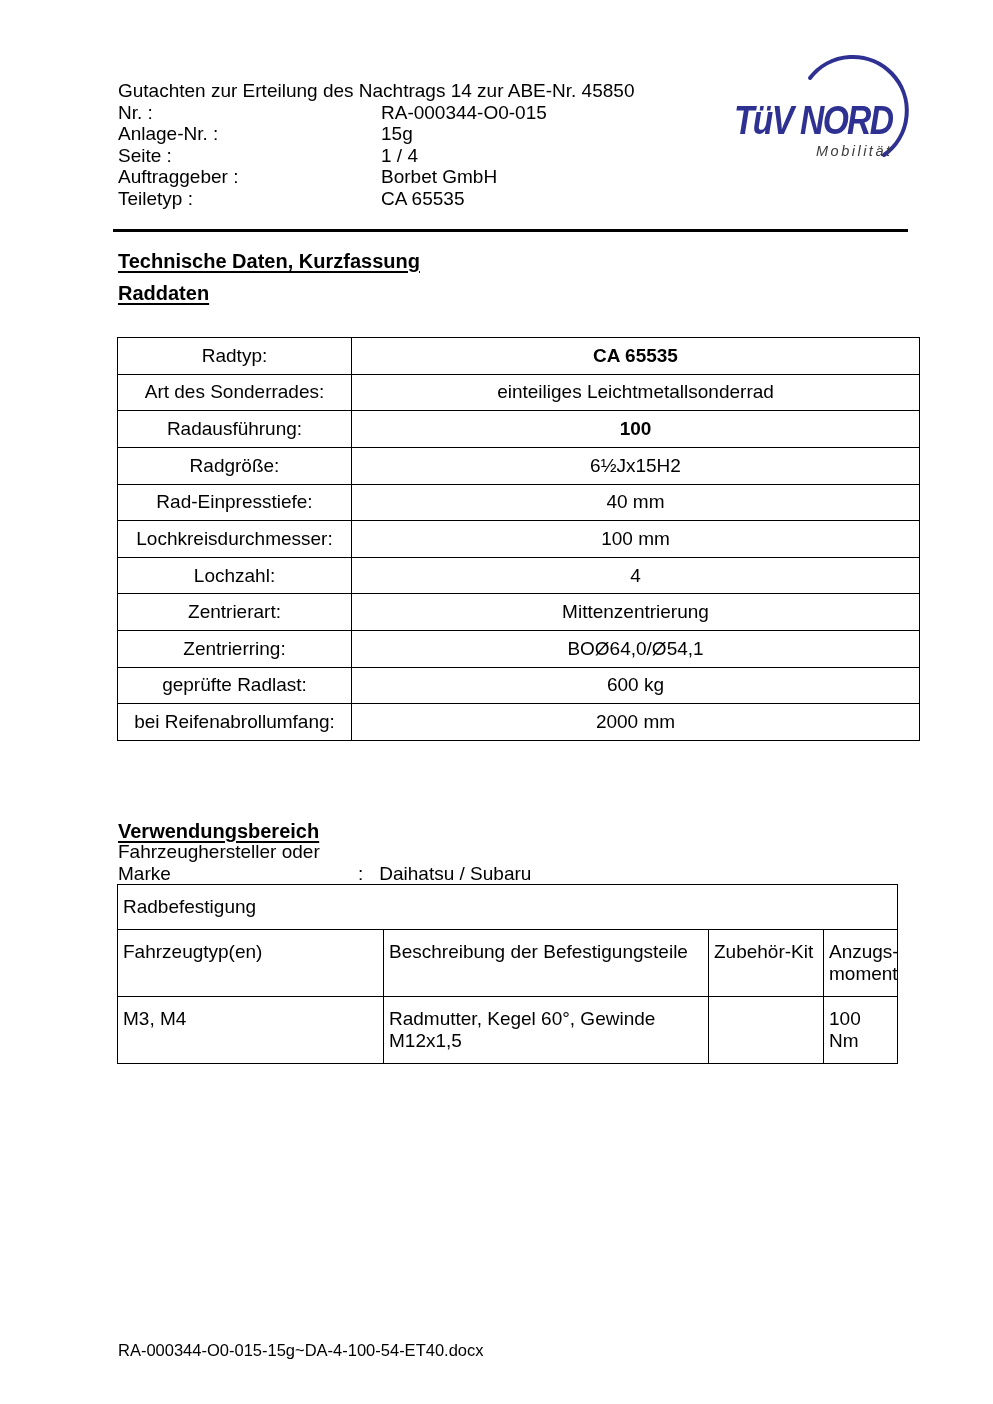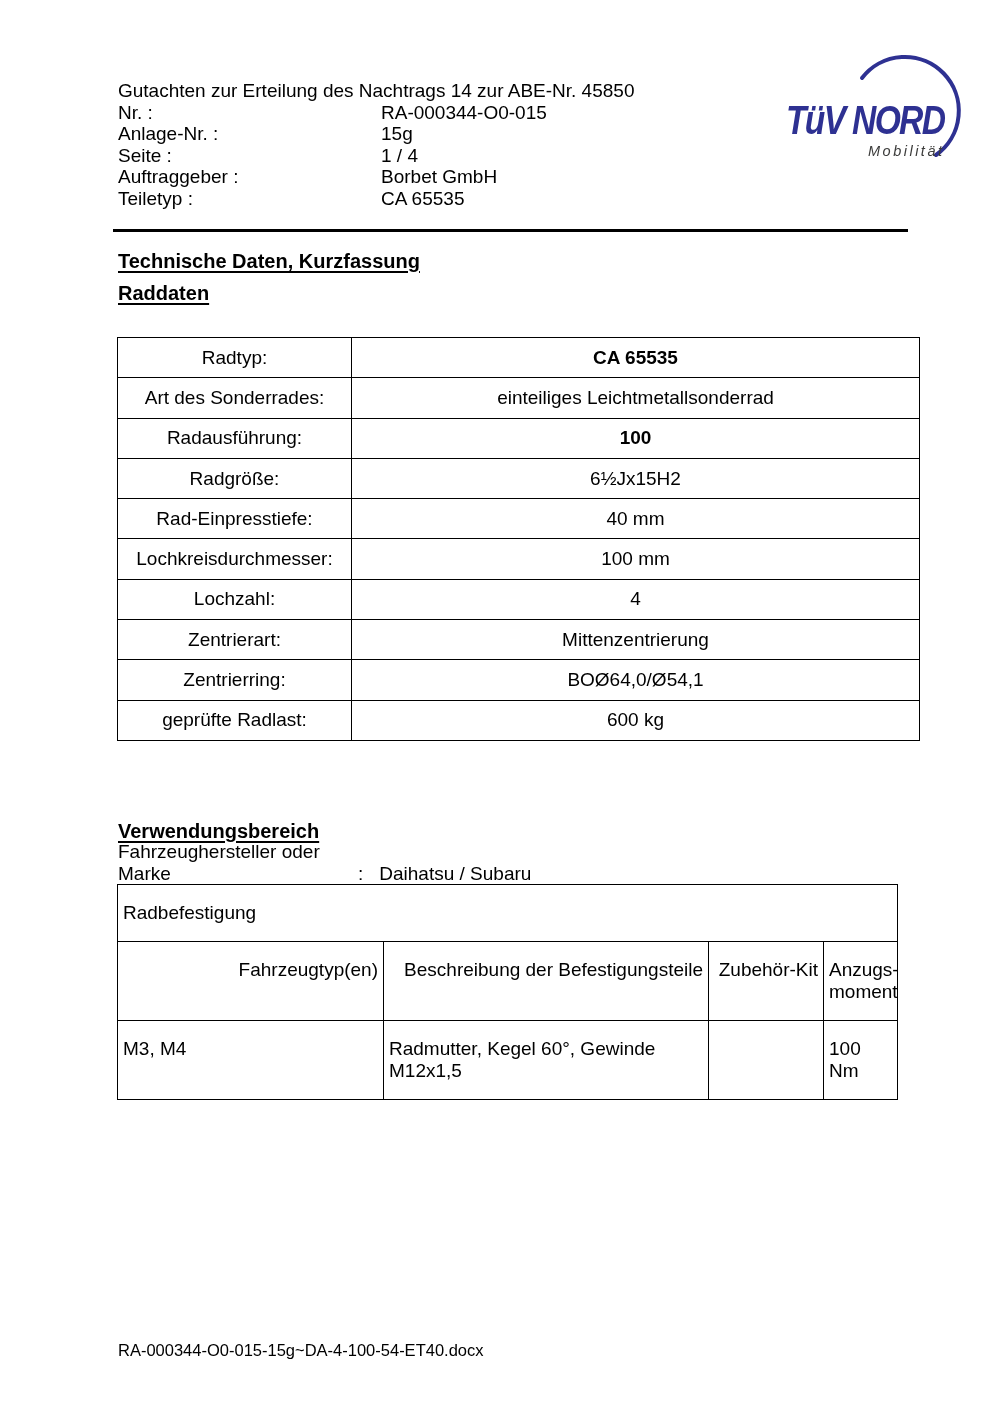--- a/index.html
+++ b/index.html
@@ -11,21 +11,21 @@
     color:#000;
     overflow:hidden;
   }
 
   
   .head-block { position:absolute; left:118px; top:80px; font-size:19px; line-height:21.5px; }
   .meta-row { display:flex;gap:34px; }
   .meta-label { width:229px; flex:0 0 229px; }
 
   
-  .logo { position:absolute; left:784px; top:52px; width:200px; height:125px; }
+  .logo { position:absolute; left:732px; top:52px; width:200px; height:125px; }
   .logo-arc { position:absolute; left:0; top:0; }
   .logo-brand {
     position:absolute; left:2px; top:46px;
     font-size:40px; font-weight:bold; font-style:italic;
     letter-spacing:-2px;
     color:var(--brand,#2e3192);
     transform:scaleX(0.84); transform-origin:left center;
     white-space:nowrap;
   }
   .logo-tagline {
@@ -57,23 +57,23 @@
   .bold { font-weight:bold; }
 
   
   .verw-line { position:absolute; left:118px; top:841px; font-size:19px;text-decoration:underline; }
   .verw-line .vl-label { display:inline-block; width:240px; }
   .verw-line .vl-sep { display:inline-block; }
   .verw-line .vl-value { display:inline-block; margin-left:16px; }
 
   
   .befestigung-table { position:absolute; left:117px; top:884px; width:780px; }
-  .befestigung-table td { vertical-align:top; padding:17px 5px; line-height:22px; }
+  .befestigung-table td { vertical-align:top; padding:11px 5px; line-height:22px; }
   .befestigung-table .t-row td { height:22px; }
-  .befestigung-table .h-row td { height:42px;text-align:right; }
+  .befestigung-table .h-row td { height:42px; }
   .befestigung-table .d-row td { height:44px; }
   .col-typ  { width:266px; }
   .col-desc { width:325px; }
   .col-kit  { width:115px; }
   .col-nm   { width:74px; }
 
   
   .footer { position:absolute; left:118px; top:1341px; font-size:16.5px; }
 </style>
 </head>
@@ -152,20 +152,24 @@
         <td class="lbl">Zentrierart:</td>
         <td class="val">Mittenzentrierung</td>
       </tr>
       <tr>
         <td class="lbl">Zentrierring:</td>
         <td class="val">BOØ64,0/Ø54,1</td>
       </tr>
       <tr>
         <td class="lbl">geprüfte Radlast:</td>
         <td class="val">600 kg</td>
+      </tr>
+      <tr>
+        <td class="lbl">bei Reifenabrollumfang:</td>
+        <td class="val">2000 mm</td>
       </tr>
     </tbody>
   </table>
 
   <div class="section-heading h-verw">Verwendungsbereich</div>
   <div class="verw-line">
     <span class="vl-label">Fahrzeughersteller oder Marke</span><span class="vl-sep">:</span><span class="vl-value">Daihatsu / Subaru</span>
   </div>
 
   <table class="befestigung-table">

